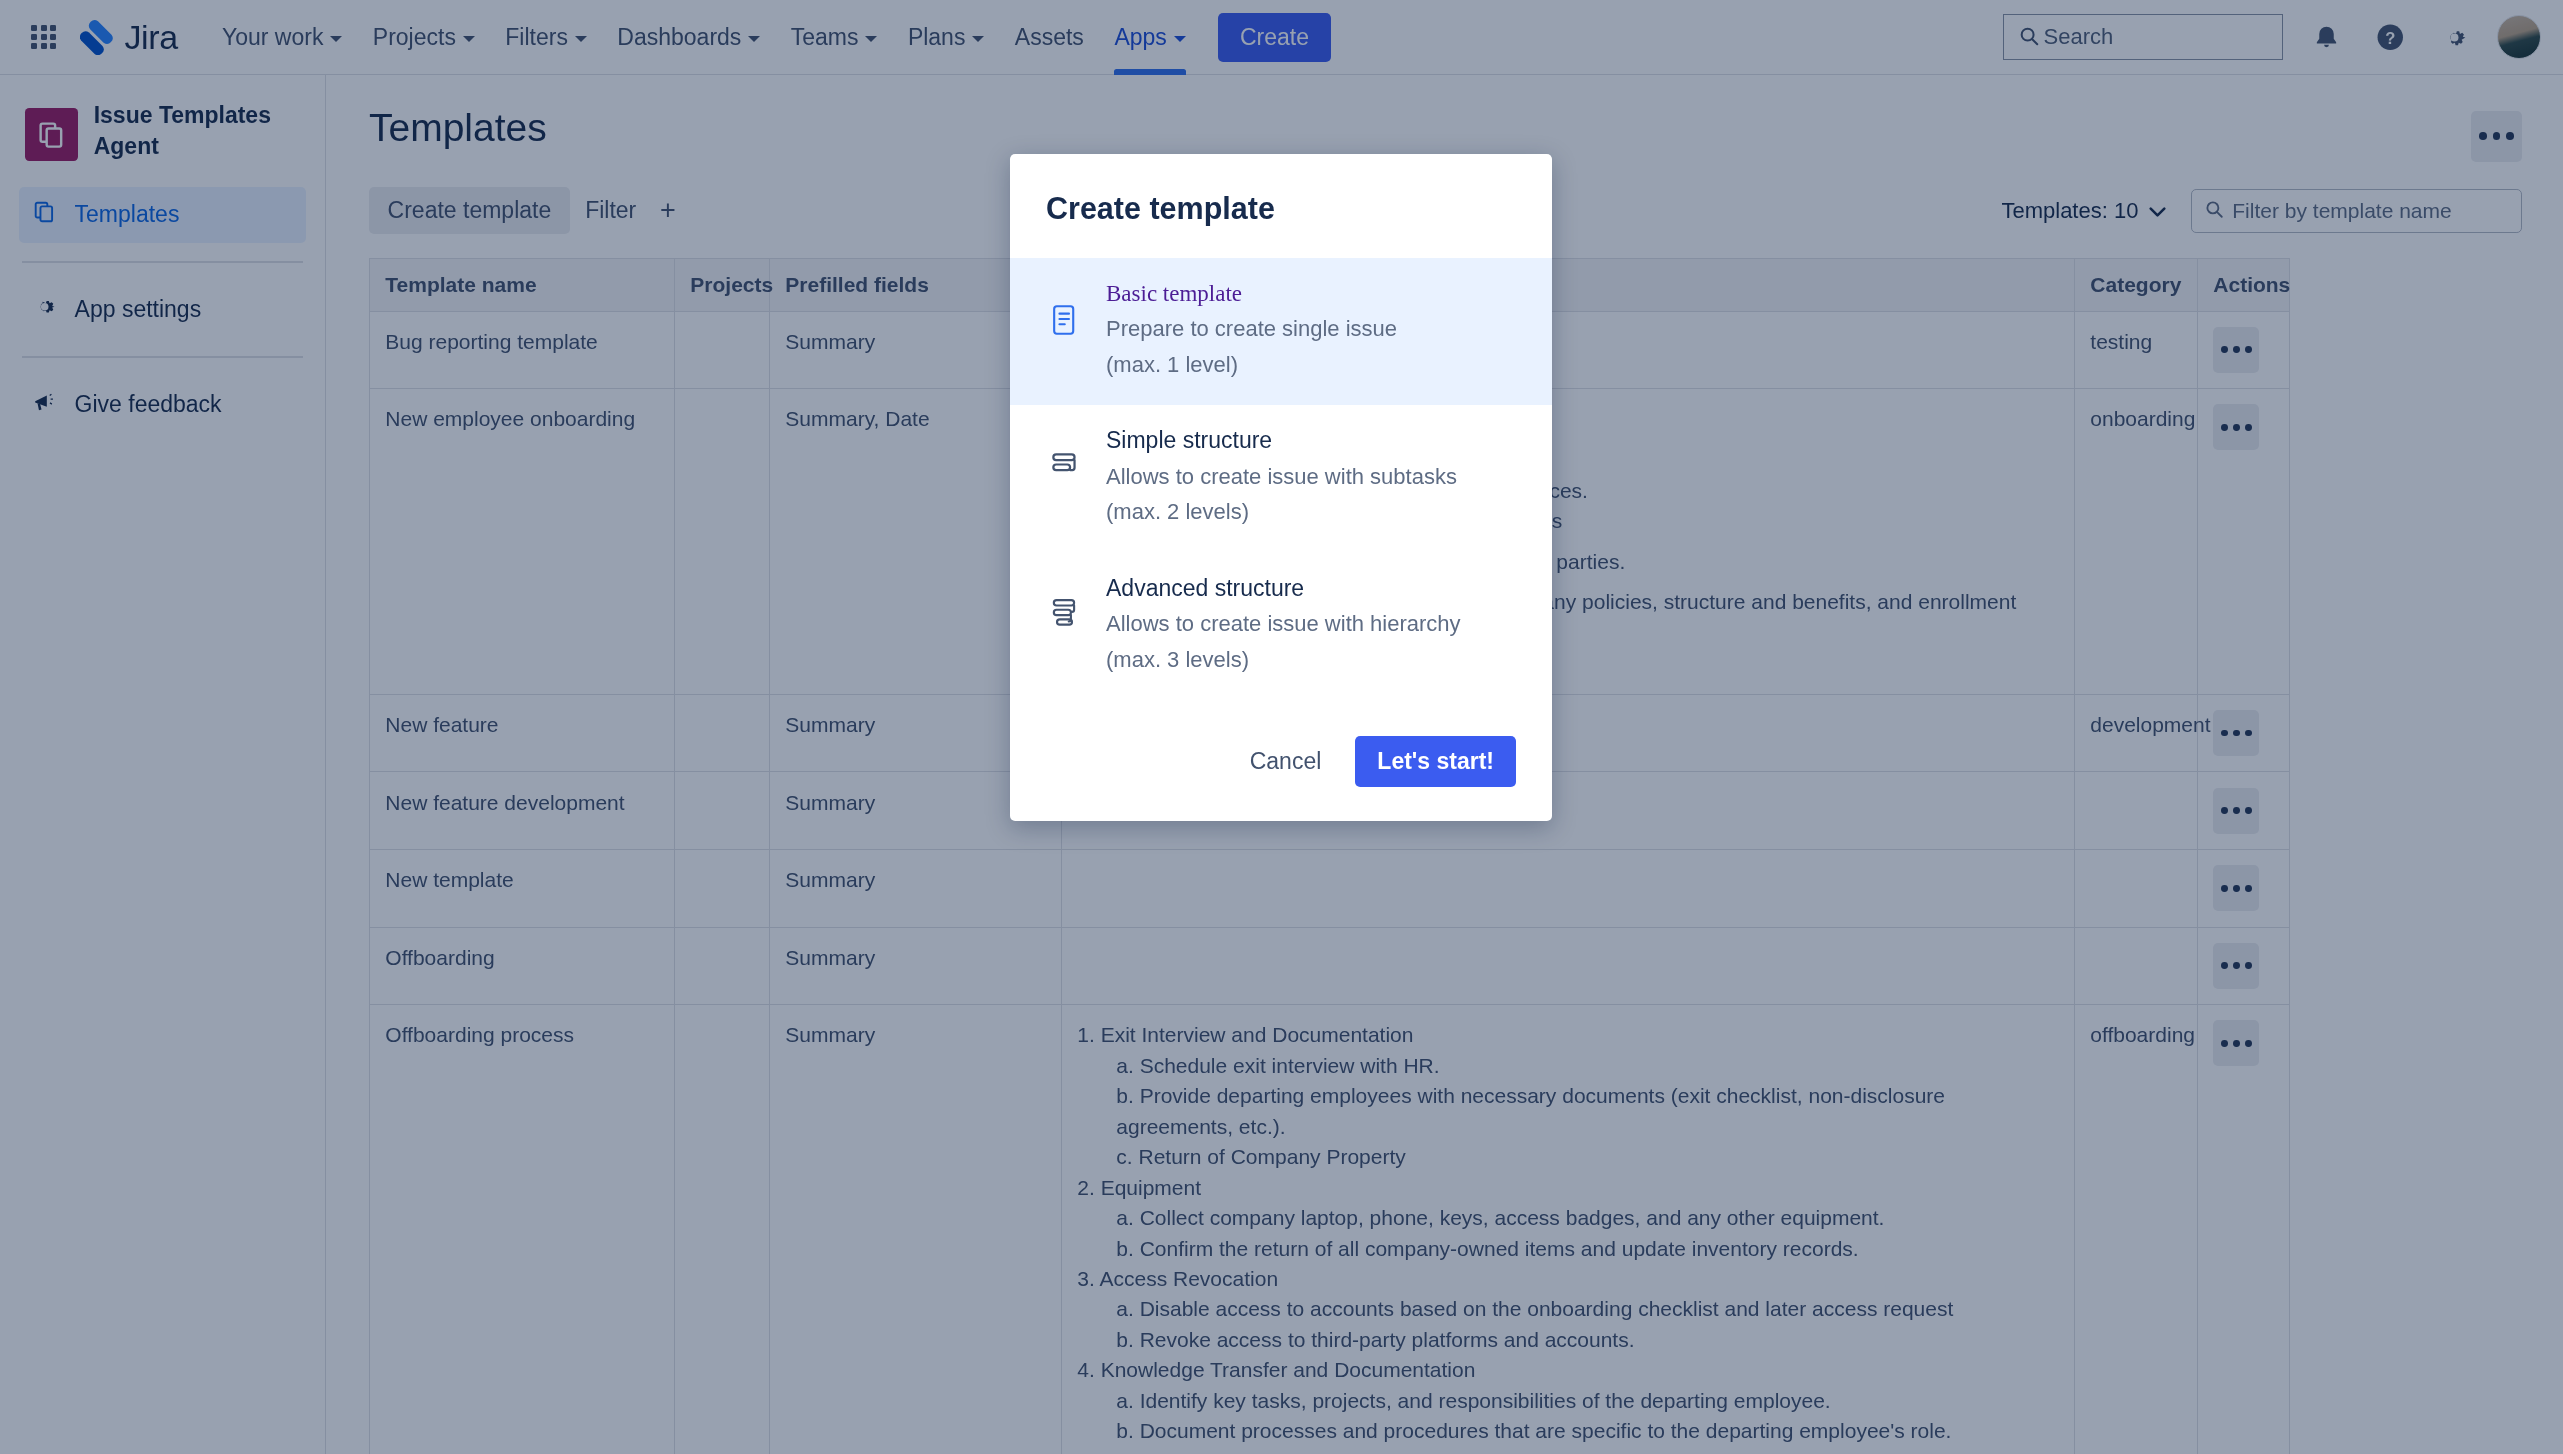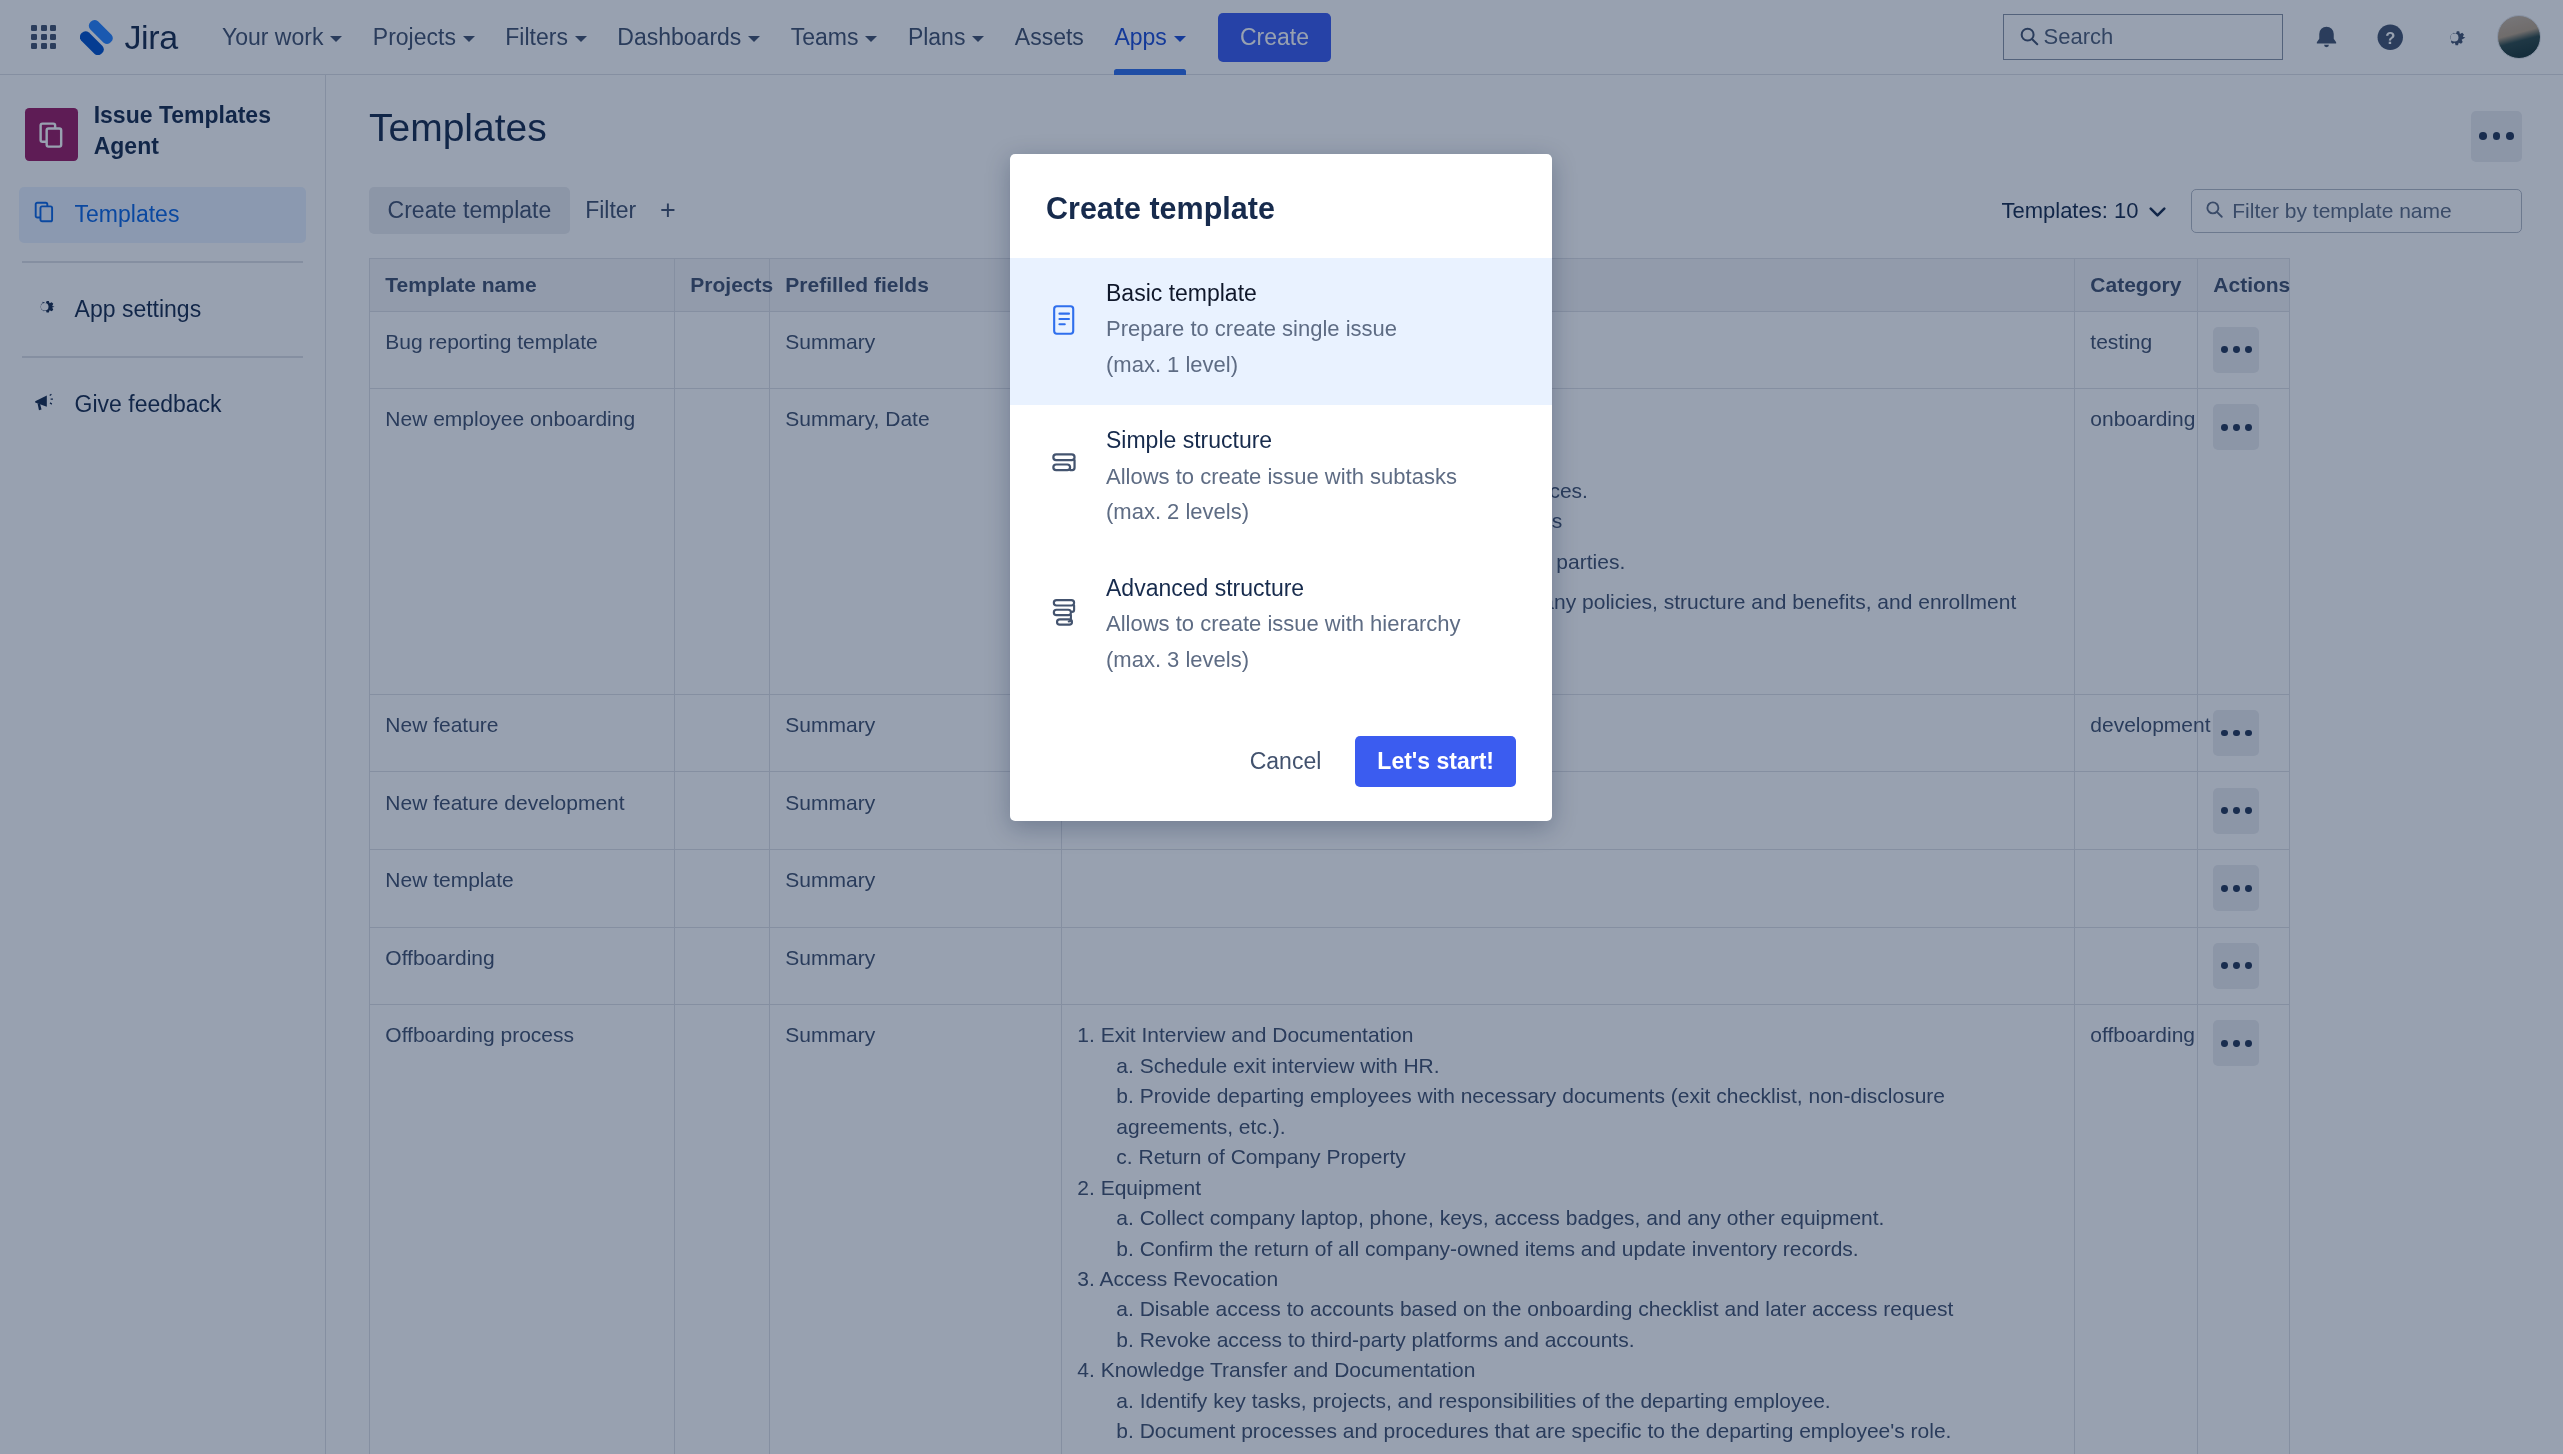--- a/index.html
+++ b/index.html
@@ -155,21 +155,21 @@
   }
   .modal-title { font-size: 30.5px; color: #172b4d; font-weight: bold; padding: 0 36px; }
   .opt-list { margin-top: 32px; }
   .option {
     display: flex; align-items: flex-start; gap: 24px;
     padding: 20.3px 36px 24px 36px; cursor: pointer;
   }
   .option.selected { background: #e9f2ff; }
   .opt-icon { flex: none; width: 36px; display: flex; align-items: center; justify-content: center; padding-top: 25.4px; }
   .opt-title { font-size: 23px; color: #172b4d; line-height: 1.35; }
-  .option.selected .opt-title { color: #0f172a; }
+  .option.selected .opt-title { color: #4c1d95; font-family: Liberation Serif, serif; }
   .opt-desc { font-size: 22px; color: #5e6c84; line-height: 1.4; margin-top: 5.1px; }
   .modal-actions { display: flex; justify-content: flex-end; align-items: center; gap: 17px; padding: 37px 36px 0 36px; }
   .btn-cancel {
     background: transparent; border: none; font-size: 23px; color: #42526e; cursor: pointer;
     padding: 11px 17px; border-radius: 5.1px; font-family: "Liberation Sans", sans-serif;
   }
   .btn-primary {
     background: #3b5cf0; border: none; font-size: 23px; color: #fff; cursor: pointer;
     padding: 12px 22px; border-radius: 5.1px; font-weight: bold; font-family: "Liberation Sans", sans-serif;
   }

